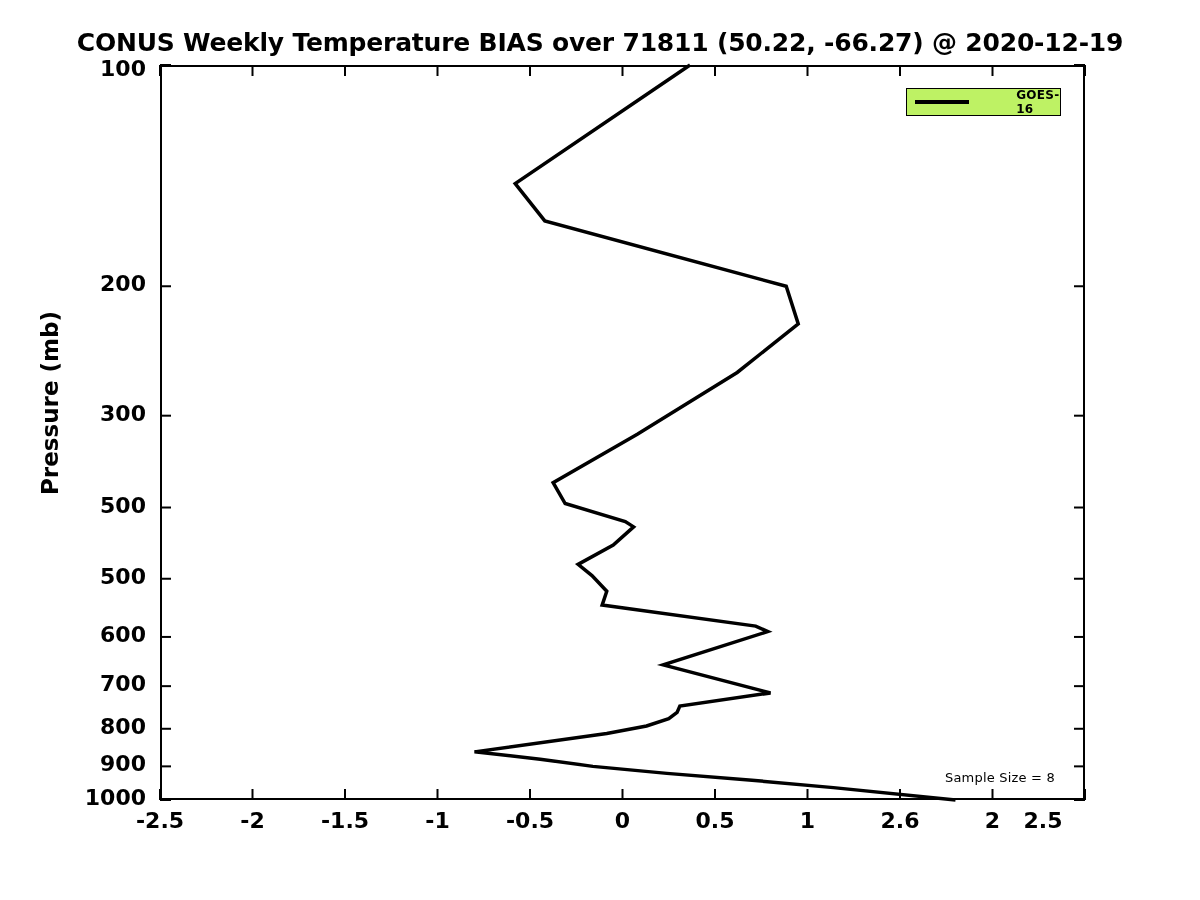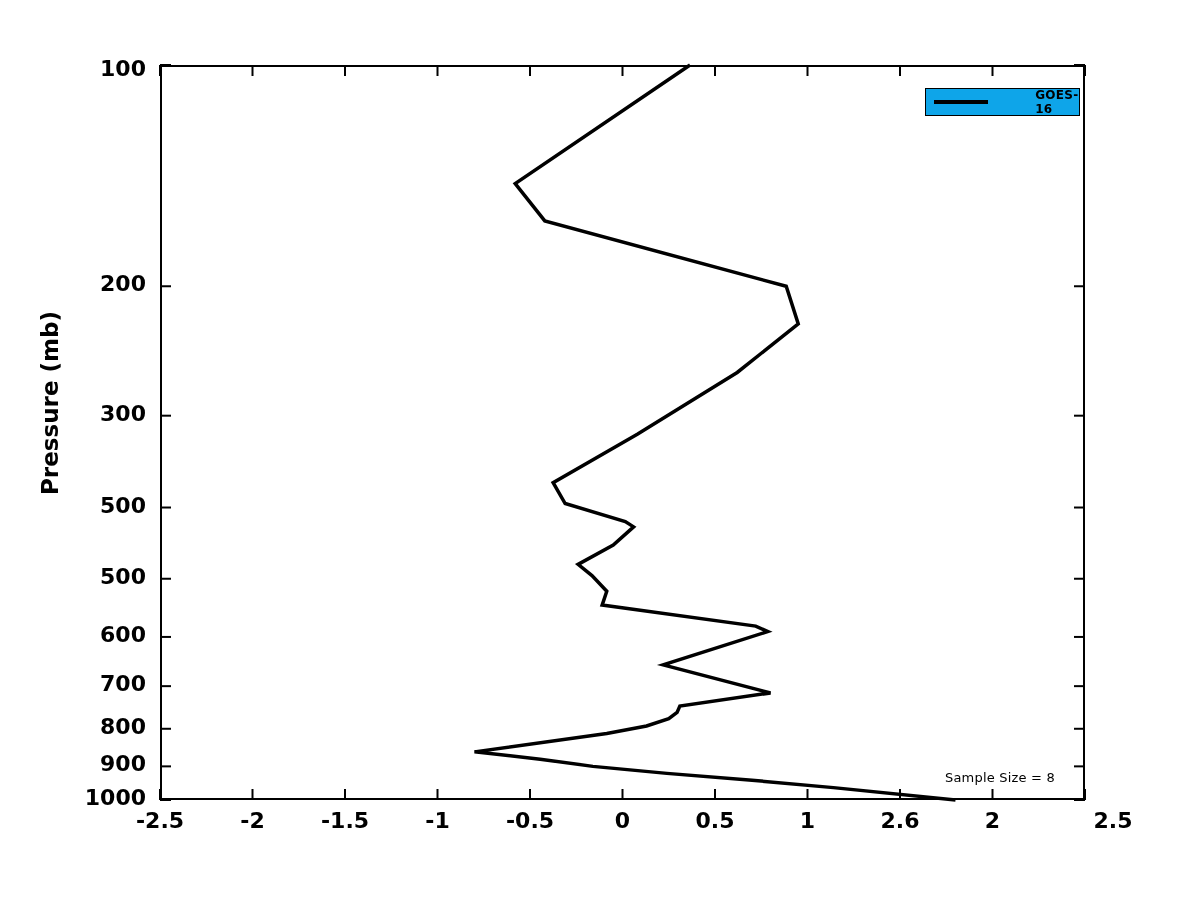--- a/index.html
+++ b/index.html
@@ -37,22 +37,22 @@
   .ytick-label{
     position:absolute;text-align:right;width:120px;
     font-size:22px;font-weight:bold;color:#000;
   }
   .xtick-label{
     position:absolute;text-align:center;width:120px;
     font-size:22px;font-weight:bold;color:#000;
   }
 
   .legend-box{
-    position:absolute;left:925px;top:88px;width:155px;height:28px;
-    border:1.5px solid #000;background:#0ea5e9;
+    position:absolute;left:906px;top:88px;width:155px;height:28px;
+    border:1.5px solid #000;background:#bef264;
     display:flex;align-items:center;box-sizing:border-box;gap:38px;
   }
   .legend-line{
     width:75px;height:4px;background:#000;margin-left:8px;
   }
   .legend-text{
     font-size:12px;font-weight:bold;color:#000;margin-left:9px;
     letter-spacing:0.3px;
   }
 
@@ -61,20 +61,21 @@
     font-size:13px;font-weight:normal;color:#000;
     letter-spacing:0.2px;
     margin-top:15px;
   }
 </style>
 </head>
 <body>
 
 <div id="root">
 
+  <div class="chart-title">CONUS Weekly Temperature BIAS over 71811 (50.22, -66.27) @ 2020-12-19</div>
 
   <div class="plot-frame"></div>
 
   <svg class="svg-layer" width="1200" height="900" viewBox="0 0 1200 900">
     <g id="ticks-layer">
         <line x1="160" y1="65" x2="171" y2="65" stroke="#000" stroke-width="2"></line>
         <line x1="1085" y1="65" x2="1074" y2="65" stroke="#000" stroke-width="2"></line>
         <line x1="160" y1="286.25704681302625" x2="171" y2="286.25704681302625" stroke="#000" stroke-width="2"></line>
         <line x1="1085" y1="286.25704681302625" x2="1074" y2="286.25704681302625" stroke="#000" stroke-width="2"></line>
         <line x1="160" y1="415.684122218952" x2="171" y2="415.684122218952" stroke="#000" stroke-width="2"></line>
@@ -137,21 +138,21 @@
       <div class="xtick-label" style="left: 100px; top: 808px;">-2.5</div>
       <div class="xtick-label" style="left: 192.5px; top: 808px;">-2</div>
       <div class="xtick-label" style="left: 285px; top: 808px;">-1.5</div>
       <div class="xtick-label" style="left: 377.5px; top: 808px;">-1</div>
       <div class="xtick-label" style="left: 470px; top: 808px;">-0.5</div>
       <div class="xtick-label" style="left: 562.5px; top: 808px;">0</div>
       <div class="xtick-label" style="left: 655px; top: 808px;">0.5</div>
       <div class="xtick-label" style="left: 747.5px; top: 808px;">1</div>
       <div class="xtick-label" style="left: 840px; top: 808px;">2.6</div>
       <div class="xtick-label" style="left: 932.5px; top: 808px;">2</div>
-      <div class="xtick-label" style="left: 1053px; top: 808px; text-align: center;">2.5</div>
+      <div class="xtick-label" style="left: 983px; top: 808px; text-align: center;">2.5</div>
     </div>
 
   <div class="ylabel">Pressure (mb)</div>
 
   <div class="legend-box">
     <div class="legend-line"></div>
     <div class="legend-text">GOES-16</div>
   </div>
 
   <div class="sample-size">Sample Size = 8</div>

